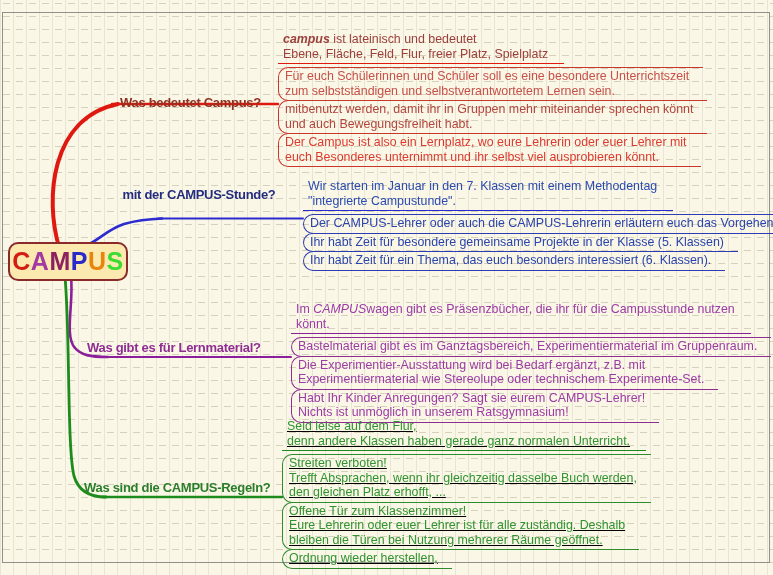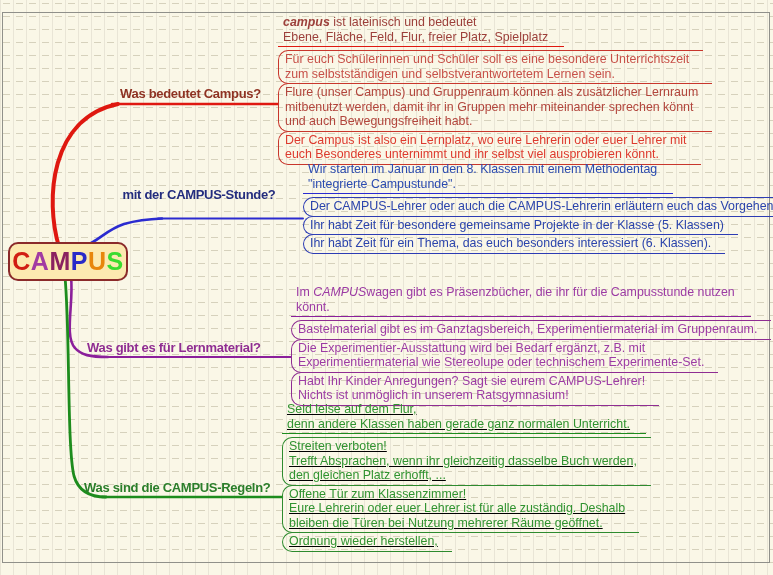--- a/index.html
+++ b/index.html
@@ -25,21 +25,21 @@
   
   .branch-label{position:absolute;font-weight:bold;font-size:13px;
     letter-spacing:-0.3px;line-height:14.5px;white-space:nowrap;z-index:2;cursor:pointer;}
   #label-red{left:120px;top:87px;}
   #label-blue{left:117px;top:188px;text-align:center;width:164px;}
   #label-purple{left:87px;top:341px;}
   #label-green{left:84px;top:481px;}
 
   
   .children{position:absolute;display:flex;flex-direction:column;
-    align-items:flex-start;z-index:2;}
+    align-items:flex-start;z-index:2;margin-top:17px;}
   #children-red{left:278px;top:14px;}
   #children-blue{left:303px;top:161px;}
   #children-purple{left:291px;top:284px;justify-content:center;}
   #children-green{left:282px;top:401px;text-decoration:underline;}
 
   .node{font-size:12.4px;line-height:14.5px;white-space:nowrap;cursor:pointer;}
   .node.plain{border-bottom:1.6px solid;padding:1px 16px 2px 5px;margin-bottom:3px;background:transparent;}
   .node.bubble{border:1.4px solid;border-right:0;border-radius:10px 0 0 10px;
     padding:1px 14px 2px 6px;background:transparent;}
   .node.bubble + .node.bubble{margin-top:-1px;}
@@ -69,21 +69,21 @@
 
   <div id="central-node" style="background: rgb(252, 233, 176); border-color: rgb(139, 42, 42);">
       <span style="color: rgb(209, 29, 18);">C</span>
       <span style="color: rgb(162, 58, 162);">A</span>
       <span style="color: rgb(139, 33, 96);">M</span>
       <span style="color: rgb(42, 42, 200);">P</span>
       <span style="color: rgb(232, 134, 12);">U</span>
       <span style="color: rgb(59, 219, 47);">S</span>
     </div>
 
-  <div class="branch-label" id="label-red" style="color: rgb(142, 50, 34);">
+  <div class="branch-label" id="label-red" style="color: rgb(142, 50, 34); margin-top: 9px;">
       <div>Was bedeutet Campus?</div>
     </div>
   <div class="branch-label" id="label-blue" style="color: rgb(35, 44, 126);">
       <div>mit der CAMPUS-Stunde?</div>
     </div>
   <div class="branch-label" id="label-purple" style="color: rgb(143, 45, 146);">
       <div>Was gibt es für Lernmaterial?</div>
     </div>
   <div class="branch-label" id="label-green" style="color: rgb(42, 126, 42);">
       <div>Was sind die CAMPUS-Regeln?</div>
@@ -92,32 +92,31 @@
   <div class="children" id="children-red">
       <div class="node plain" style="color: rgb(156, 63, 58); border-bottom-color: rgb(223, 24, 16);">
         <div><span class="em" style="font-weight: bold;">campus</span><span> ist lateinisch und bedeutet</span></div>
         <div>Ebene, Fläche, Feld, Flur, freier Platz, Spielplatz</div>
       </div>
       <div class="node bubble" style="color: rgb(199, 80, 72); border-color: rgb(200, 54, 44);">
         <div>Für euch Schülerinnen und Schüler soll es eine besondere Unterrichtszeit</div>
         <div>zum selbstständigen und selbstverantwortetem Lernen sein.</div>
       </div>
       <div class="node bubble" style="color: rgb(178, 69, 60); border-color: rgb(200, 54, 44);">
-        <div>Flure (unser Campus) und Gruppenraum können als zusätzlicher Lernraum</div>
         <div>mitbenutzt werden, damit ihr in Gruppen mehr miteinander sprechen könnt</div>
         <div>und auch Bewegungsfreiheit habt.</div>
       </div>
       <div class="node bubble" style="color: rgb(221, 58, 46); border-color: rgb(200, 54, 44);">
         <div>Der Campus ist also ein Lernplatz, wo eure Lehrerin oder euer Lehrer mit</div>
         <div>euch Besonderes unternimmt und ihr selbst viel ausprobieren könnt.</div>
       </div>
     </div>
   <div class="children" id="children-blue">
       <div class="node plain" style="color: rgb(43, 75, 176); border-bottom-color: rgb(43, 43, 208);">
-        <div>Wir starten im Januar in den 8. Klassen mit einem Methodentag</div>
+        <div>Wir starten im Januar in den 7. Klassen mit einem Methodentag</div>
         <div>"integrierte Campustunde".</div>
       </div>
       <div class="node bubble" style="color: rgb(43, 68, 172); border-color: rgb(45, 60, 180);">
         <div>Der CAMPUS-Lehrer oder auch die CAMPUS-Lehrerin erläutern euch das Vorgehen.</div>
       </div>
       <div class="node bubble" style="color: rgb(43, 68, 172); border-color: rgb(45, 60, 180);">
         <div>Ihr habt Zeit für besondere gemeinsame Projekte in der Klasse (5. Klassen)</div>
       </div>
       <div class="node bubble" style="color: rgb(43, 68, 172); border-color: rgb(45, 60, 180);">
         <div>Ihr habt Zeit für ein Thema, das euch besonders interessiert (6. Klassen).</div>

